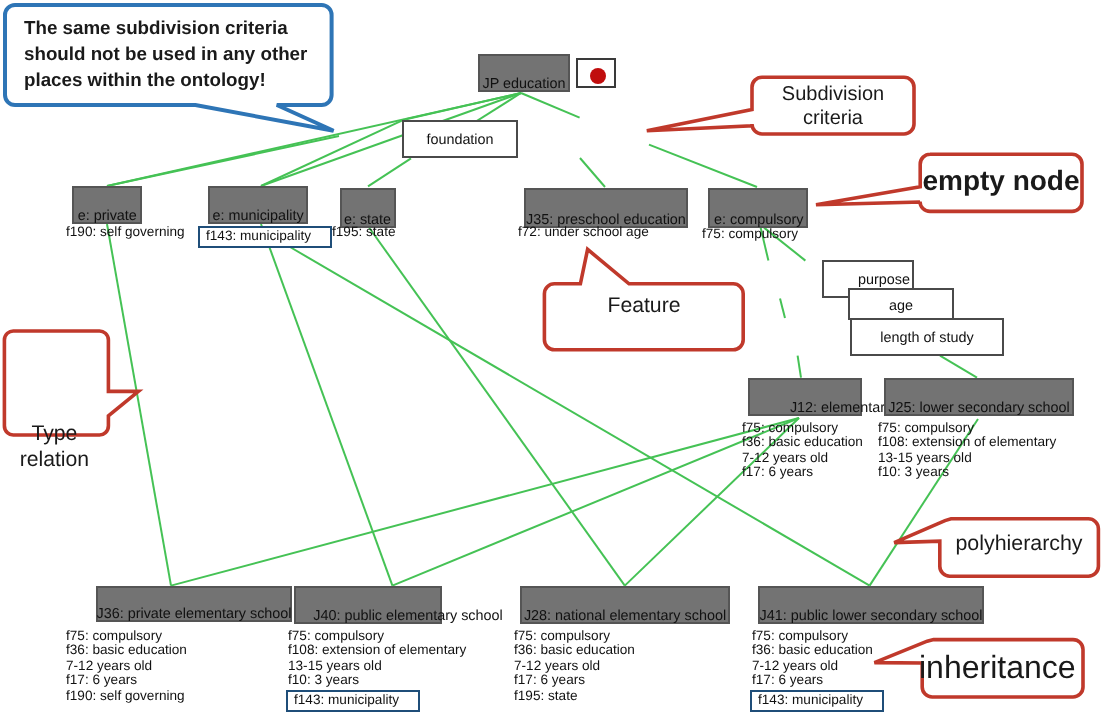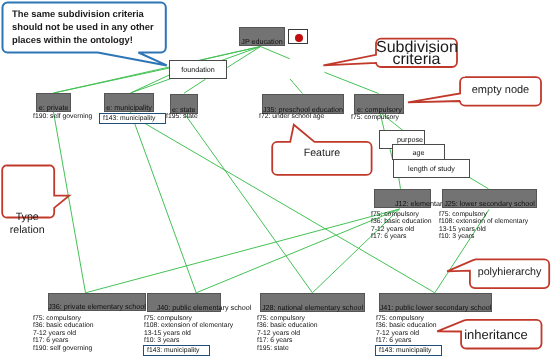--- a/index.html
+++ b/index.html
@@ -8,21 +8,21 @@
   #stage{position:relative;width:552px;height:360px;background:#fff;overflow:hidden;}
   svg.layer{position:absolute;left:0;top:0;width:552px;height:360px;pointer-events:none;}
 
   
   .cnode{position:absolute;box-sizing:border-box;background:#737373;
          border:1px solid #555;display:flex;align-items:flex-end;justify-content:center;}
   .cnode .lbl{font-size:7.2px;color:#111;line-height:7px;padding:0;
               white-space:nowrap;}
   
   .wnode{position:absolute;box-sizing:border-box;background:#fff;border:1px solid #4a4a4a;
-         display:flex;align-items:center;justify-content:center;}
+         display:flex;align-items:center;justify-content:center;margin-left:32px;}
   .wnode .lbl{font-size:7.2px;color:#111;white-space:nowrap;}
 
   .feats{position:absolute;font-size:6.8px;line-height:7.45px;color:#111;white-space:nowrap;}
   .feats > div{height:7.45px;}
   .hl{display:inline-block;border:1.5px solid #1f4e79;background:#fff;padding:0 9px 0 3px;
       margin-left:-1px;line-height:9.4px;position:relative;}
 
   .flag{position:absolute;box-sizing:border-box;background:#fff;border:1px solid #3a3a3a;}
   .flag i{position:absolute;background:#c00d0d;border-radius:50%;}
 
@@ -206,39 +206,39 @@
 
     <path fill="#fff" stroke="#c0392b" stroke-width="1.8" d="M466.8 319.8 H536.5 a5 5 0 0 1 5 5 V343.5 a5 5 0 0 1 -5 5 H466.1 a5 5 0 0 1 -5 -5 V331.5 L437.2 331.3 L463.6 320.6 Z"></path>
   </svg>
 
   <div class="ctext" style="left:12px;top:8.4px;width:155px;font-size:9.4px;font-weight:bold;line-height:12.8px;text-align:left;">
     <div>The same subdivision criteria</div>
     <div>should not be used in any other</div>
     <div>places within the ontology!</div>
   </div>
 
-  <div class="ctext" style="left:376px;top:42px;width:81px;font-size:16px;line-height:12px;">
+  <div class="ctext" style="left:376px;top:42px;width:81px;font-size:10px;line-height:12px;">
     <div>Subdivision</div>
     <div>criteria</div>
   </div>
 
-  <div class="ctext" style="left:460px;top:85px;width:81px;font-size:11px;font-weight:normal;line-height:11px;">
+  <div class="ctext" style="left:460px;top:85px;width:81px;font-size:14px;font-weight:bold;line-height:11px;">
     <div>empty node</div>
   </div>
 
   <div class="ctext" style="left:1.2px;top:179px;width:52px;font-size:10.6px;line-height:12.8px;margin-top:32px;">
     <div>Type</div>
     <div>relation</div>
   </div>
 
   <div class="ctext" style="left:272px;top:147px;width:100px;font-size:10.6px;line-height:12.1px;">
     <div>Feature</div>
   </div>
 
   <div class="ctext" style="left:470px;top:266.5px;width:79px;font-size:10.7px;line-height:11px;">
     <div>polyhierarchy</div>
   </div>
 
-  <div class="ctext" style="left:459.5px;top:329px;width:73px;font-size:13px;line-height:11px;">
+  <div class="ctext" style="left:459.5px;top:329px;width:73px;font-size:16px;line-height:11px;">
     <div>inheritance</div>
   </div>
 
 </div>
 
 </body></html>

